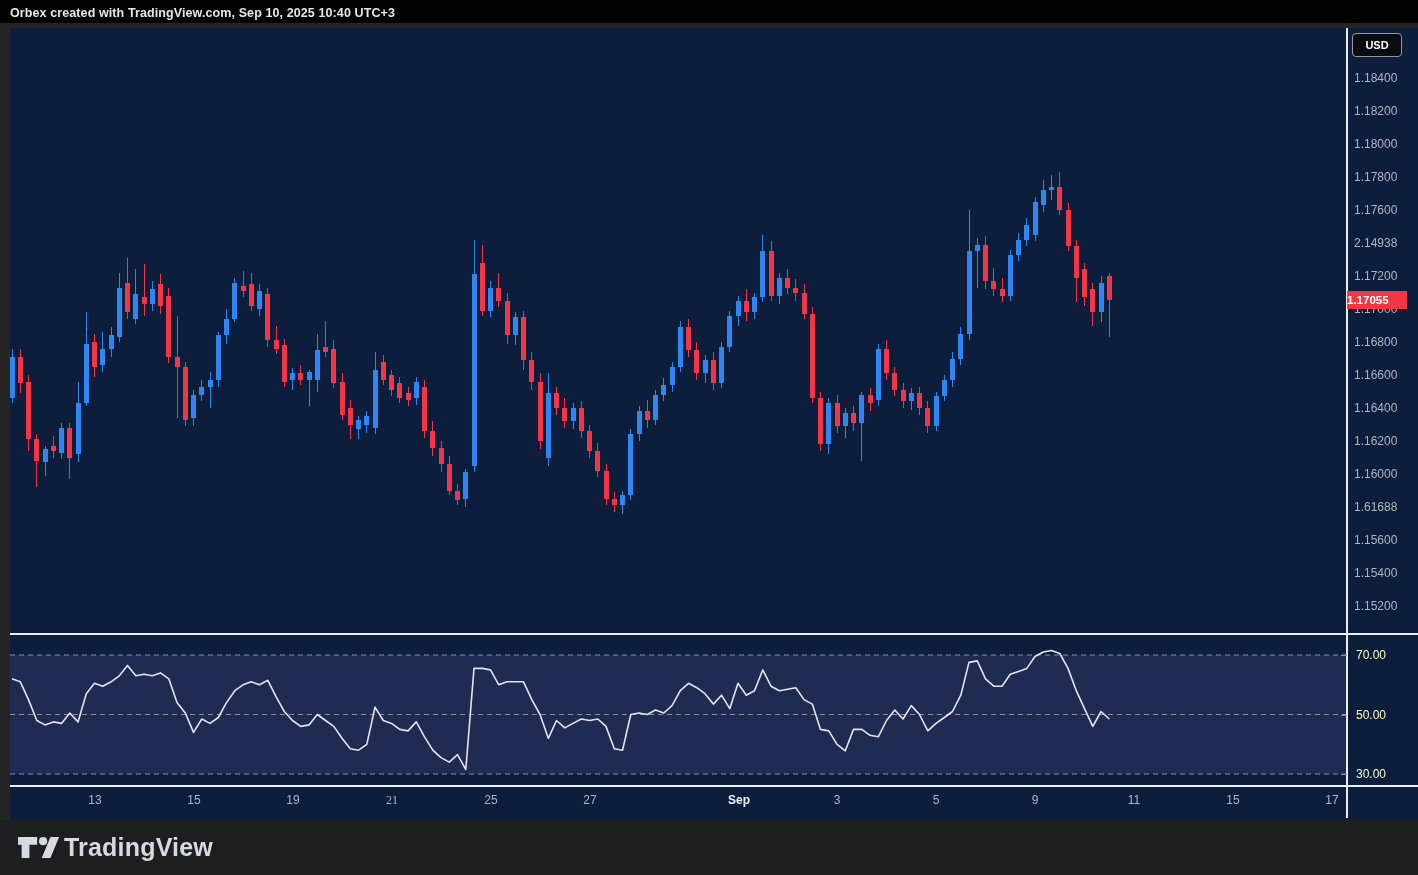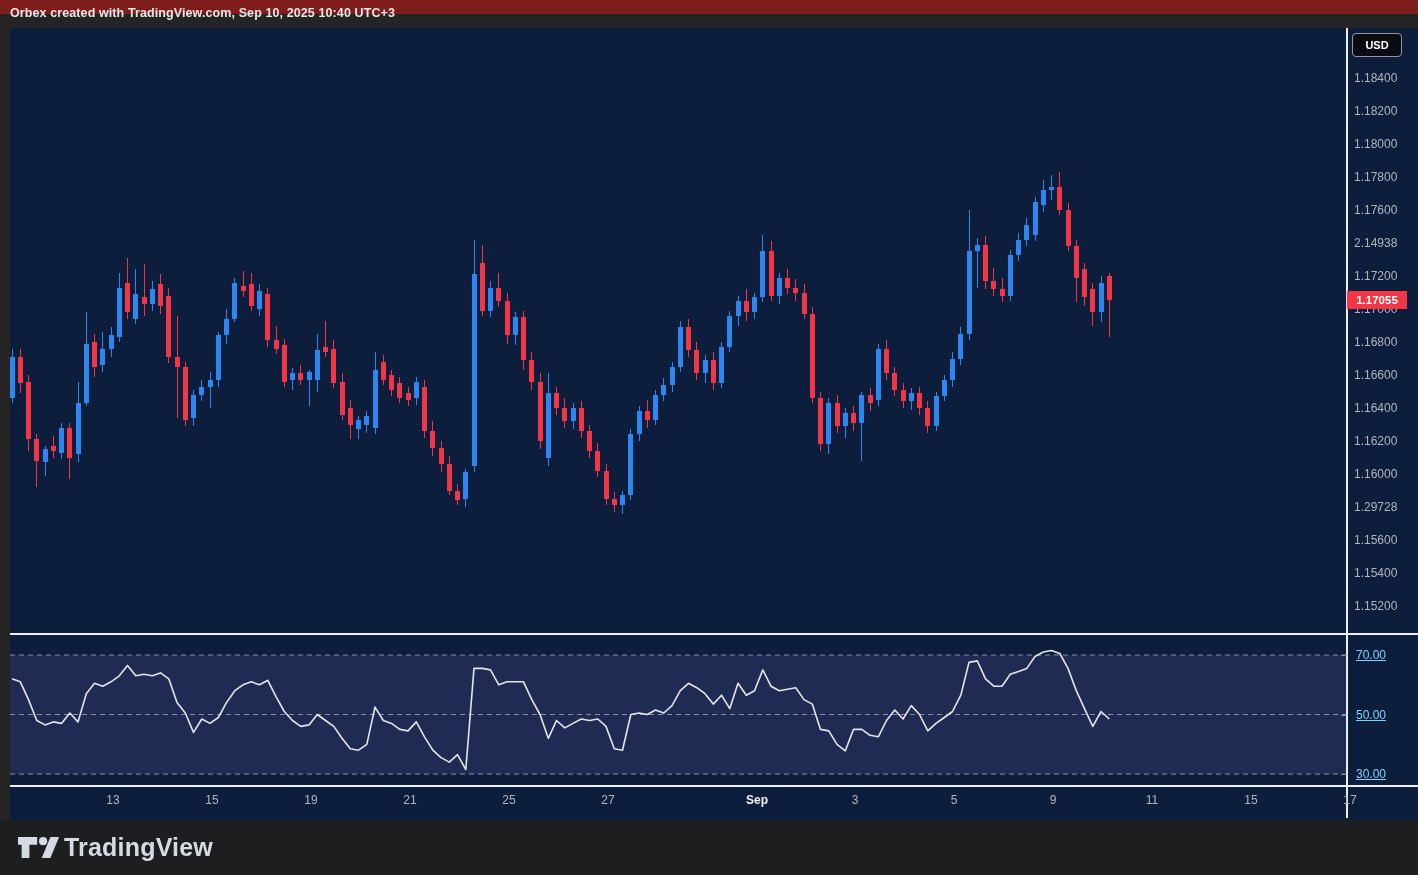--- a/index.html
+++ b/index.html
@@ -1,42 +1,42 @@
 <!DOCTYPE html>
 <html><head>
 <meta charset="utf-8">
 <style>
   html,body{margin:0;padding:0;background:#242425;}
   #app{position:relative;width:1418px;height:875px;background:#242425;overflow:hidden;
        font-family:"Liberation Sans","DejaVu Sans",sans-serif;}
   
-  #topbar{position:absolute;left:0;top:0;width:1418px;height:14px;background:#7f1d1d;}
+  #topbar{position:absolute;left:0;top:0;width:1418px;height:23px;background:#000000;}
   #topbar .title{position:absolute;left:10px;top:6px;font-size:12.5px;font-weight:bold;color:#e8e8e8;letter-spacing:.1px;}
   
   #chartbg{position:absolute;left:10px;top:28px;width:1408px;height:792px;background:#0d1e3c;}
   
   #mainpane{position:absolute;left:10px;top:28px;width:1337px;height:605px;}
   #rsipane{position:absolute;left:10px;top:635px;width:1337px;height:150px;}
   
   .hsep{position:absolute;left:10px;width:1408px;height:2px;background:#eceef4;}
   #sep1{top:633px;} #sep2{top:785px;}
   #vsep{position:absolute;left:1346px;top:28px;width:2px;height:790px;background:#eceef4;}
   
   #priceaxis{position:absolute;left:1348px;top:28px;width:70px;height:605px;cursor:ns-resize;}
   .pricelabel{position:absolute;left:6px;height:16px;line-height:16px;font-size:12px;color:#b2b5be;white-space:nowrap;}
   #usdbox{position:absolute;left:4px;top:5px;width:48px;height:22px;background:#0a0c12;border:1px solid #9598a1;
           border-radius:4px;color:#ffffff;font-size:11px;font-weight:bold;text-align:center;line-height:22px;cursor:pointer;}
   #pricebadge{position:absolute;left:-1px;width:60px;height:18px;background:#f23645;color:#ffffff;
-              font-size:11.5px;font-weight:bold;text-align:center;line-height:18px;z-index:5;}
+              font-size:11.5px;font-weight:bold;line-height:18px;z-index:5;}
   
   #rsiaxis{position:absolute;left:1348px;top:635px;width:70px;height:150px;cursor:ns-resize;}
-  .rsilabel{position:absolute;left:8px;height:16px;line-height:16px;font-size:12px;color:#7dd3fc;white-space:nowrap;text-decoration:underline;}
+  .rsilabel{position:absolute;left:8px;height:16px;line-height:16px;font-size:12px;color:#fef9c3;white-space:nowrap;}
   .rsitick{position:absolute;left:-7px;width:6px;height:1px;background:#8b90a0;}
   
-  #timeaxis{position:absolute;left:18px;top:787px;width:1112px;height:33px;cursor:ew-resize;}
+  #timeaxis{position:absolute;left:0;top:787px;width:1112px;height:33px;cursor:ew-resize;}
   .timelabel{position:absolute;top:6px;transform:translateX(-50%);font-size:12px;color:#b2b5be;}
   .timelabel.major{color:#eef0f5;font-weight:bold;}
   
   #footer{position:absolute;left:0;top:820px;width:1418px;height:55px;background:#1d1e20;}
   #logo{position:absolute;left:18px;top:13px;display:flex;align-items:center;gap:4px;cursor:pointer;}
   #logo .word{color:#d6dae3;font-size:25px;font-weight:bold;letter-spacing:.2px;}
   svg{display:block;}
 </style>
 </head>
 <body>
@@ -609,40 +609,40 @@
       <div class="pricelabel" style="top: 141px;">1.17800</div>
       <div class="pricelabel" style="top: 174px;">1.17600</div>
       <div class="pricelabel" style="top: 207px;">2.14938</div>
       <div class="pricelabel" style="top: 240px;">1.17200</div>
       <div class="pricelabel" style="top: 273px;">1.17000</div>
       <div class="pricelabel" style="top: 306px;">1.16800</div>
       <div class="pricelabel" style="top: 339px;">1.16600</div>
       <div class="pricelabel" style="top: 372px;">1.16400</div>
       <div class="pricelabel" style="top: 405px;">1.16200</div>
       <div class="pricelabel" style="top: 438px;">1.16000</div>
-      <div class="pricelabel" style="top: 471px;">1.29728</div>
+      <div class="pricelabel" style="top: 471px;">1.61688</div>
       <div class="pricelabel" style="top: 504px;">1.15600</div>
       <div class="pricelabel" style="top: 537px;">1.15400</div>
       <div class="pricelabel" style="top: 570px;">1.15200</div>
     </div>
 
   <div id="rsiaxis">
       <div class="rsilabel" style="top: 12px;">70.00</div>
       <div class="rsitick" style="top: 20px;"></div>
       <div class="rsilabel" style="top: 71.5px;">50.00</div>
       <div class="rsitick" style="top: 79.5px;"></div>
       <div class="rsilabel" style="top: 131px;">30.00</div>
       <div class="rsitick" style="top: 139px;"></div>
     </div>
 
   <div id="timeaxis">
       <div class="timelabel" style="left: 95px;">13</div>
       <div class="timelabel" style="left: 194px;">15</div>
       <div class="timelabel" style="left: 293px;">19</div>
-      <div class="timelabel" style="left: 392px;">21</div>
+      <div class="timelabel" style="left: 392px; font-family: Liberation Serif, serif;">21</div>
       <div class="timelabel" style="left: 491px;">25</div>
       <div class="timelabel" style="left: 590px;">27</div>
       <div class="timelabel major" style="left: 739px;">Sep</div>
       <div class="timelabel" style="left: 837px;">3</div>
       <div class="timelabel" style="left: 936px;">5</div>
       <div class="timelabel" style="left: 1035px;">9</div>
       <div class="timelabel" style="left: 1134px;">11</div>
       <div class="timelabel" style="left: 1233px;">15</div>
       <div class="timelabel" style="left: 1332px;">17</div>
     </div>

